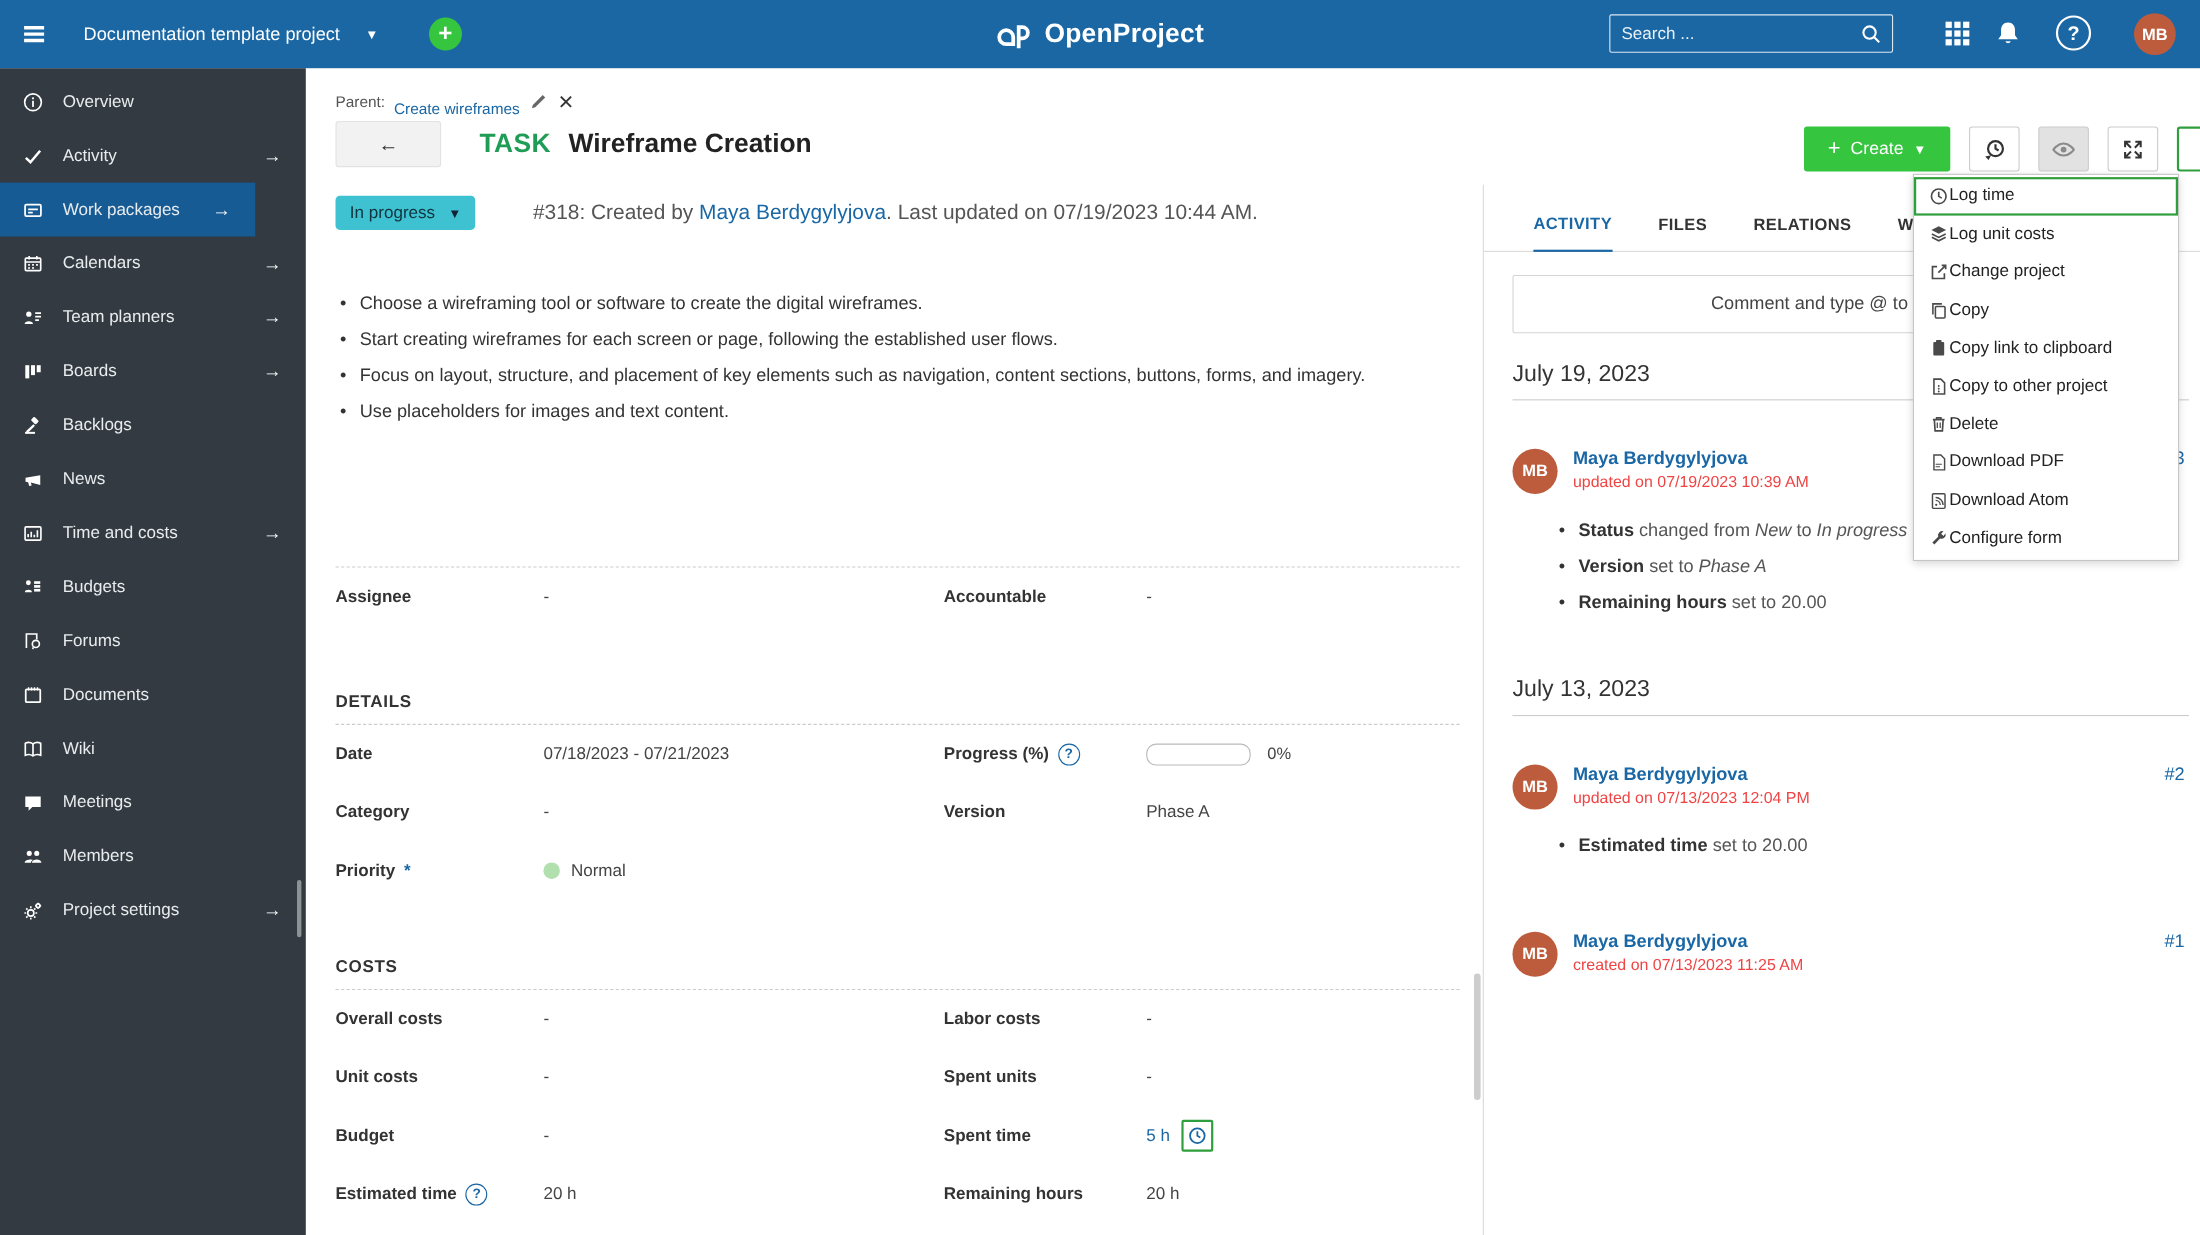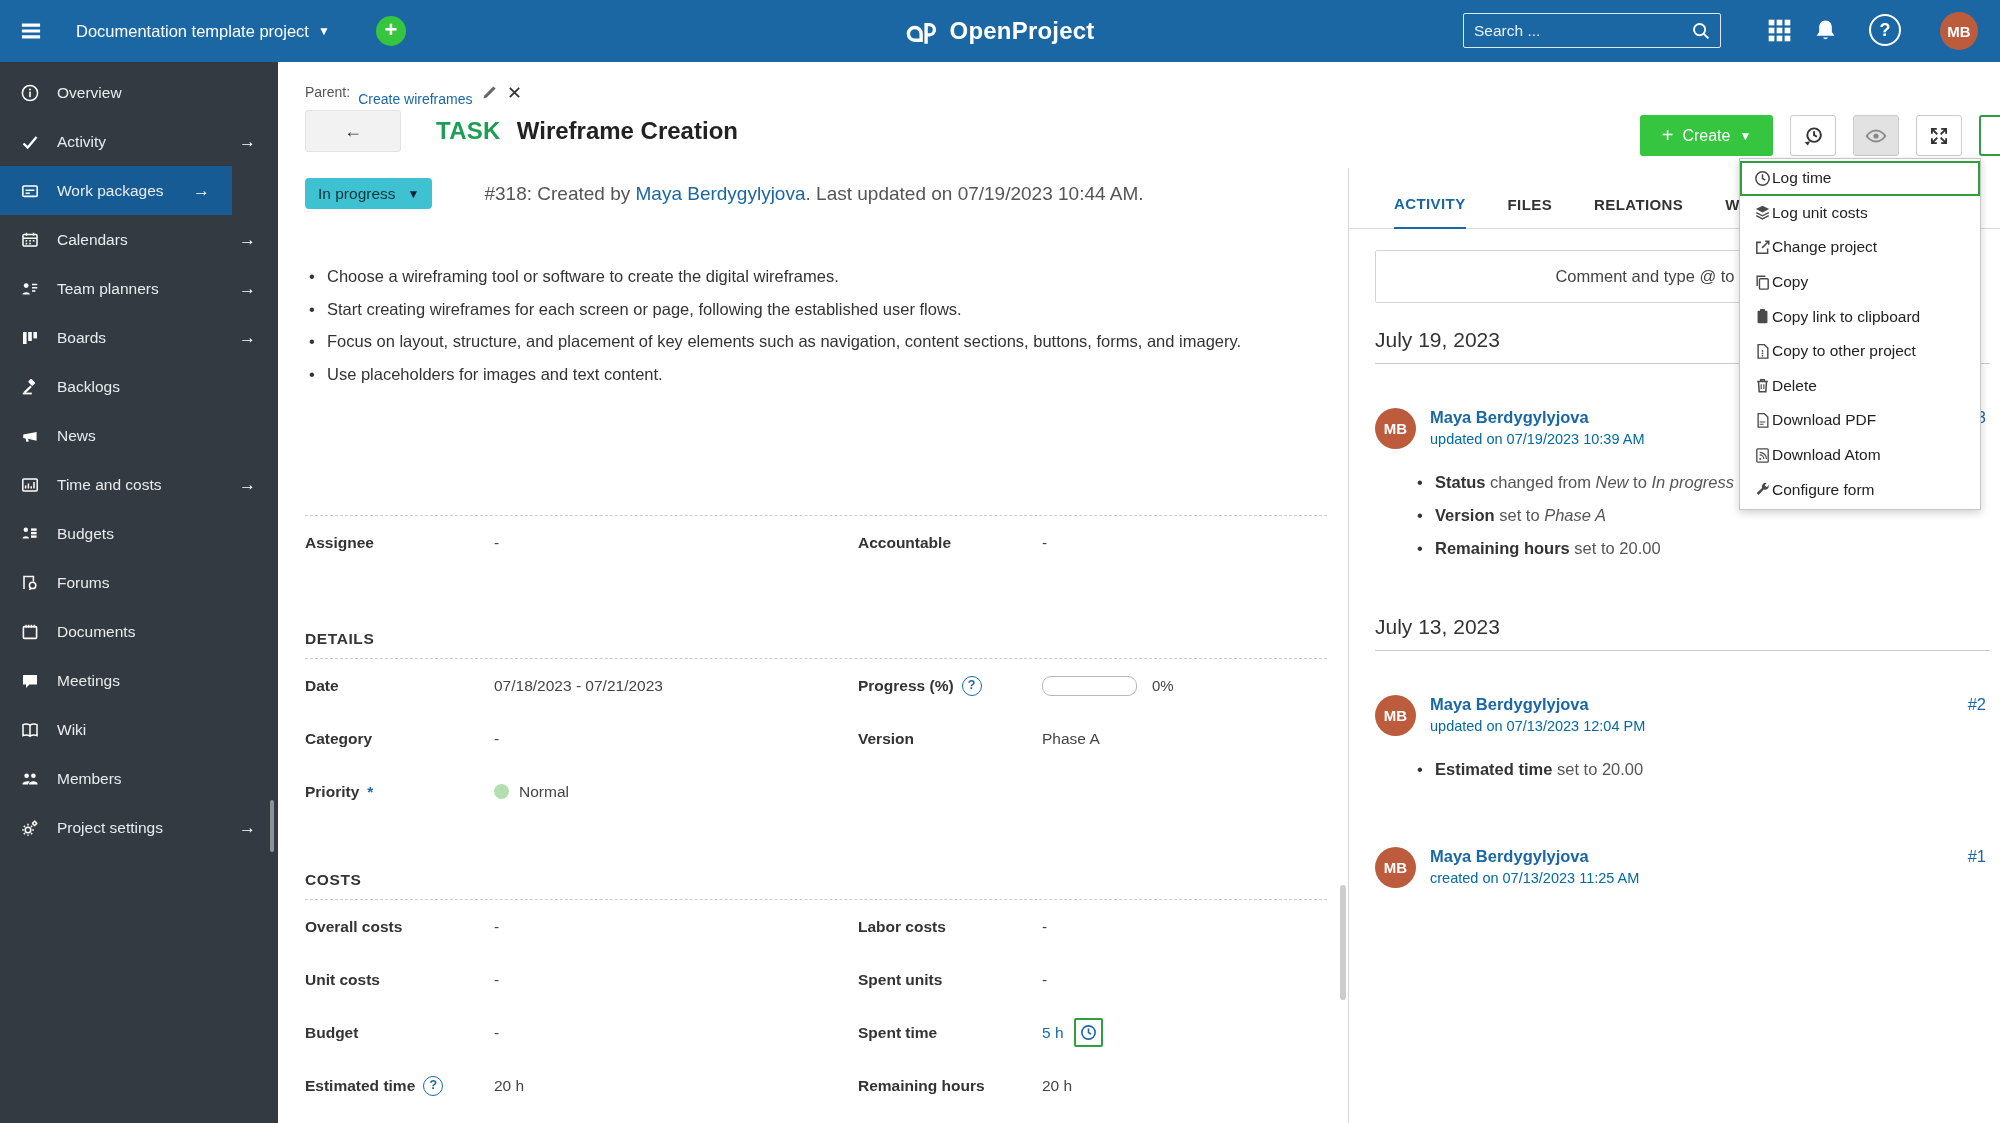--- a/index.html
+++ b/index.html
@@ -2,21 +2,21 @@
 <html><head>
 <meta charset="utf-8">
 <style>
   * { margin:0; padding:0; box-sizing:border-box; }
   html,body { width:2000px; height:1123px; font-family:"Liberation Sans", sans-serif; background:#fff; }
   #app { position:relative; width:2000px; height:1123px; overflow:hidden; background:#fff; }
 
   
   .topbar { position:absolute; top:0; left:0; width:2000px; height:62px; background:#1b67a4; display:flex; align-items:center; z-index:60; }
   .hamburger { width:26px; height:26px; margin-left:18px; color:#fff; cursor:pointer; }
-  .proj-switch { display:flex; align-items:center; gap:9px; margin-left:32px; color:#fff; font-size:16.5px; cursor:pointer; }
+  .proj-switch { display:flex; align-items:center; gap:23px; margin-left:32px; color:#fff; font-size:16.5px; cursor:pointer; }
   .caret { font-size:12px; line-height:1; }
   .plus-btn { width:30px; height:30px; border-radius:50%; background:#35c53f; color:#fff; font-size:22px; line-height:27px; text-align:center; margin-left:46px; cursor:pointer; font-weight:700; }
   .logo { position:absolute; left:50%; transform:translateX(-50%); display:flex; align-items:center; gap:10px; color:#fff; }
   .logo-text { font-size:24px; font-weight:700; letter-spacing:.2px; }
   .search-wrap { position:absolute; left:1463px; top:13px; width:258px; height:35px; border:1px solid rgba(255,255,255,.85); border-radius:2px; display:flex; align-items:center; }
   .search-wrap input { flex:1; background:transparent; border:none; outline:none; color:#fff; font-size:15.5px; padding:0 10px; font-family:"Liberation Sans", sans-serif; }
   .search-wrap input::placeholder { color:#e8f1f8; }
   .search-ic { width:20px; height:20px; color:#fff; margin-right:9px; }
   .tb-ic { position:absolute; top:17px; width:27px; height:27px; color:#fff; cursor:pointer; }
   .help-circle { position:absolute; top:14px; left:1869px; width:32px; height:32px; border:2px solid #fff; border-radius:50%; color:#fff; font-size:18px; font-weight:700; text-align:center; line-height:28px; cursor:pointer; }
@@ -72,21 +72,21 @@
   .panel { position:absolute; top:62px; left:1349px; width:651px; height:1061px; background:#fff; }
   .tabs { position:absolute; top:118px; left:0; right:0; height:49px; border-bottom:1px solid #d9d9d9; display:flex; align-items:center; gap:42px; padding-left:45px; }
   .tab { font-size:15px; font-weight:700; letter-spacing:.4px; color:#333; cursor:pointer; height:100%; display:flex; align-items:center; }
   .tab.active { color:#1a67a5; border-bottom:2.5px solid #1a67a5; margin-bottom:-1px; }
   .comment-box { position:absolute; top:188px; left:26px; width:584px; height:53px; border:1px solid #d4d4d4; border-radius:2px; display:flex; align-items:center; justify-content:center; font-size:16.5px; color:#444; cursor:text; }
   .group-hd { position:absolute; left:26px; font-size:21px; color:#333; font-weight:500; }
   .group-hr { position:absolute; left:26px; right:10px; border:none; border-top:1px solid #ccc; }
   .entry { position:absolute; left:26px; right:10px; }
   .entry .avatar { position:absolute; left:0; top:0; width:41px; height:41px; border-radius:50%; background:#bc5c3d; color:#fff; font-size:15px; font-weight:700; display:flex; align-items:center; justify-content:center; }
   .entry .ename { position:absolute; left:55px; top:0; font-size:16.5px; font-weight:700; color:#1a67a5; text-decoration:none; cursor:pointer; }
-  .entry .emeta { position:absolute; left:55px; top:23px; font-size:14.5px; color:#0369a1; }
+  .entry .emeta { position:absolute; left:55px; top:23px; font-size:14.5px; color:#ef4444; }
   .entry .eref { position:absolute; right:4px; top:0; font-size:16.5px; color:#1a67a5; text-decoration:none; cursor:pointer; }
   .changes { position:absolute; left:40px; top:58px; list-style:none; width:560px; }
   .changes li { position:relative; font-size:16.5px; color:#555; line-height:33px; padding-left:20px; }
   .changes li::before { content:"•"; position:absolute; left:2px; color:#333; }
   .changes b { color:#333; }
   .changes i { font-style:italic; }
 
   
   .toolbar { position:absolute; top:115px; left:1640px; display:flex; align-items:center; gap:17px; z-index:45; }
   .create-btn { width:133px; height:41px; background:#35c53f; border:none; border-radius:3px; color:#fff; font-size:16px; display:flex; align-items:center; justify-content:center; gap:9px; cursor:pointer; font-family:"Liberation Sans", sans-serif; }
@@ -255,31 +255,31 @@
       <span class="slabel">Forums</span>
     </div>
     <div class="side-item">
       <span class="sicon"><svg viewBox="0 0 20 20" fill="none" stroke="currentColor" stroke-width="1.6">
             <rect x="3.4" y="4.6" width="13.2" height="11.8" rx="1"></rect>
             <path d="M6 2.8v3M8.7 2.8v3M11.4 2.8v3M14.1 2.8v3" stroke-width="1.3"></path>
           </svg></span>
       <span class="slabel">Documents</span>
     </div>
     <div class="side-item">
-      <span class="sicon"><svg viewBox="0 0 20 20" fill="currentColor">
-            <path d="M3 4h14v9.6H9.4L6 17v-3.4H3z"></path>
-          </svg></span>
-      <span class="slabel">Meetings</span>
-    </div>
-    <div class="side-item">
       <span class="sicon"><svg viewBox="0 0 20 20" fill="none" stroke="currentColor" stroke-width="1.5">
             <path d="M10 5.2C8 3.8 5 3.7 3 4.6v11c2-.9 5-.8 7 .6 2-1.4 5-1.5 7-.6v-11c-2-.9-5-.8-7 .6z"></path>
             <path d="M10 5.2v11"></path>
           </svg></span>
       <span class="slabel">Wiki</span>
+    </div>
+    <div class="side-item">
+      <span class="sicon"><svg viewBox="0 0 20 20" fill="currentColor">
+            <path d="M3 4h14v9.6H9.4L6 17v-3.4H3z"></path>
+          </svg></span>
+      <span class="slabel">Meetings</span>
     </div>
     <div class="side-item">
       <span class="sicon"><svg viewBox="0 0 20 20" fill="currentColor">
             <circle cx="6.6" cy="6.8" r="2.3"></circle>
             <circle cx="13.4" cy="6.8" r="2.3"></circle>
             <path d="M2.4 15.4c0-3.1 5.4-3.1 5.4-3.1s1.2 0 2.1.4c-1.6.9-1.8 2.7-1.8 2.7z"></path>
             <path d="M9 15.4c0-3.1 4.4-3.1 4.4-3.1s4.2 0 4.2 3.1z"></path>
           </svg></span>
       <span class="slabel">Members</span>
     </div>

